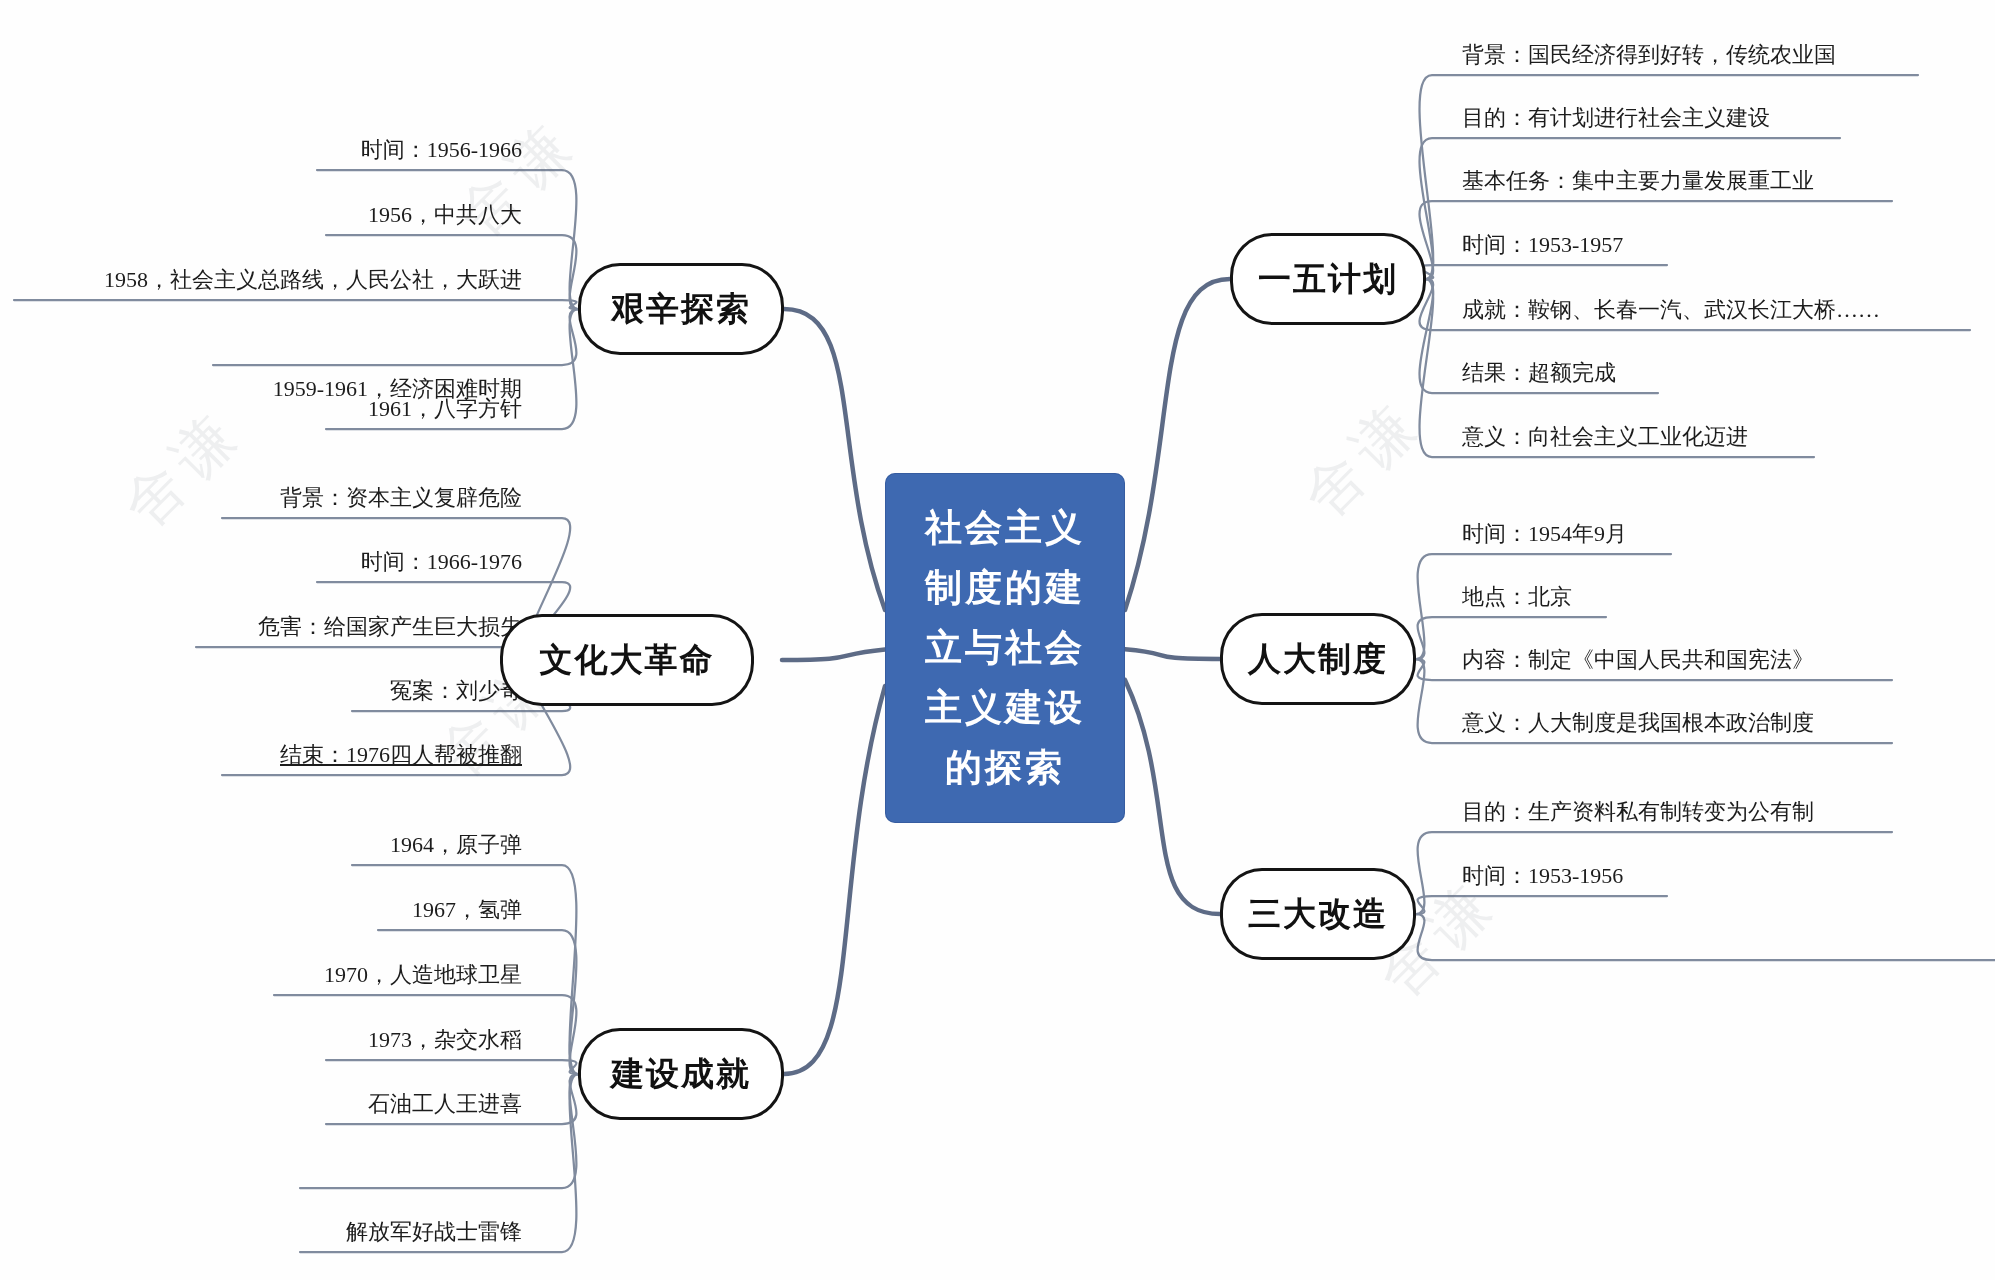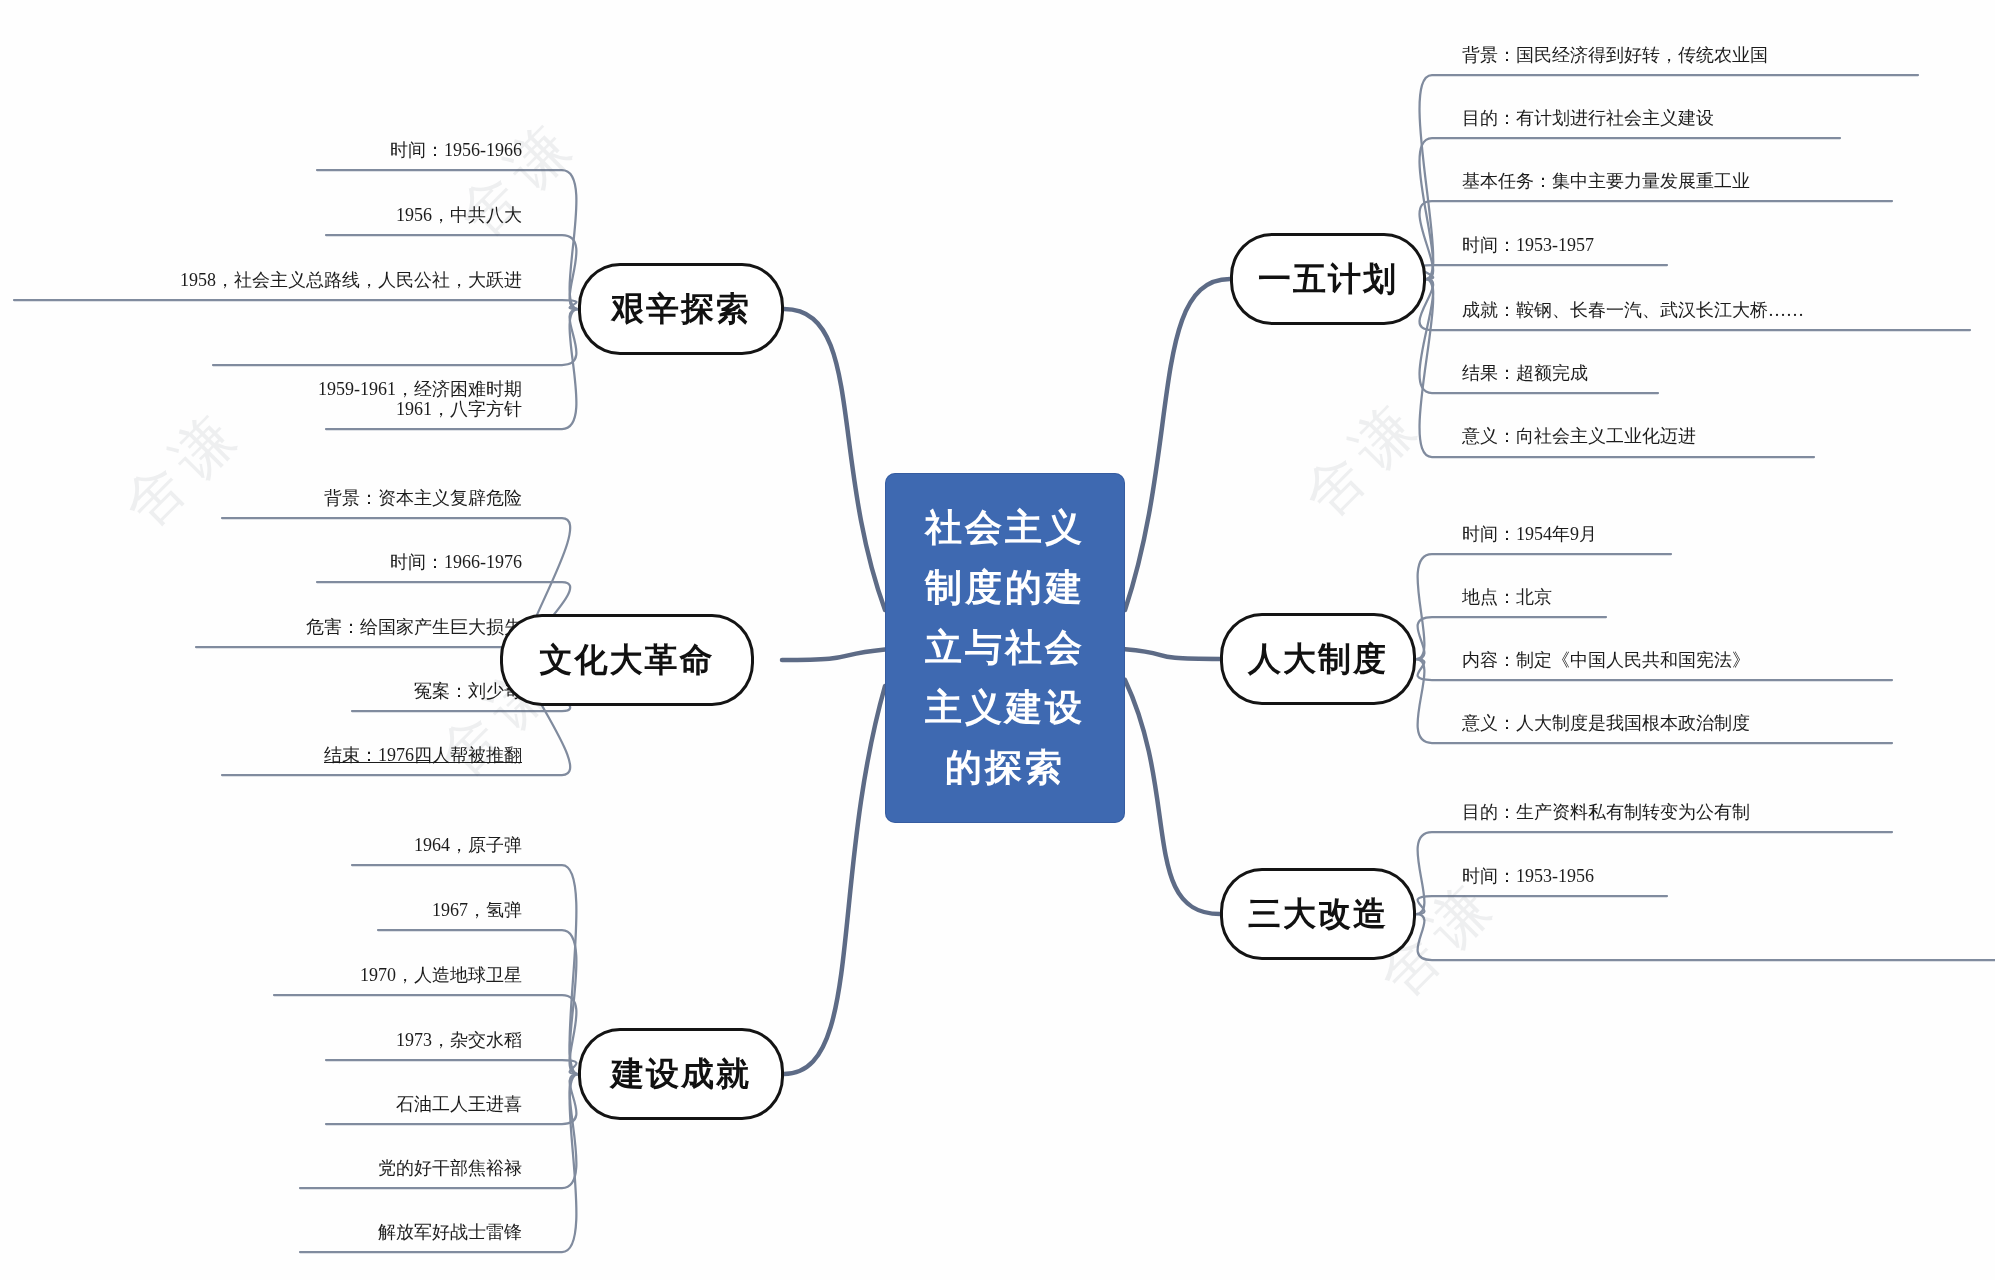--- a/index.html
+++ b/index.html
@@ -32,21 +32,21 @@
     box-shadow:0 0 0 1px rgba(40,70,130,.35) inset;
   }
   #center-title{
     width:178px;
     font-size:37px;line-height:1.62;font-weight:bold;
     color:#ffffff;letter-spacing:3px;text-align:center;
   }
   .leaf{
     position:absolute;
     height:40px;line-height:40px;
-    font-size:18px;color:#1c1c1c;
+    font-size:22px;color:#1c1c1c;
     white-space:nowrap;
     z-index:2;
   }
   .leaf-r{left:1432px;padding-left:30px;padding-right:14px;text-align:left;}
   .leaf-l{right:1433px;padding-right:40px;padding-left:14px;text-align:right;}
   .watermark{
     position:absolute;z-index:1;
     font-size:58px;letter-spacing:10px;
     color:rgba(100,105,120,0.10);
     transform:rotate(-45deg);
@@ -127,21 +127,21 @@
   <div class="topic" style="left:578px;top:1028px;width:200px;height:86px;">
     <span class="tlabel">建设成就</span>
   </div>
 
   <div class="leaf leaf-r" style="top:35px;">背景：国民经济得到好转，传统农业国</div>
   <div class="leaf leaf-r" style="top:98px;">目的：有计划进行社会主义建设</div>
   <div class="leaf leaf-r" style="top:161px;">基本任务：集中主要力量发展重工业</div>
   <div class="leaf leaf-r" style="top:225px;">时间：1953-1957</div>
   <div class="leaf leaf-r" style="top:290px;">成就：鞍钢、长春一汽、武汉长江大桥……</div>
   <div class="leaf leaf-r" style="top:353px;">结果：超额完成</div>
-  <div class="leaf leaf-r" style="top:417px;font-family:Liberation Mono, monospace;">意义：向社会主义工业化迈进</div>
+  <div class="leaf leaf-r" style="top:417px;">意义：向社会主义工业化迈进</div>
 
   <div class="leaf leaf-r" style="top:514px;">时间：1954年9月</div>
   <div class="leaf leaf-r" style="top:577px;">地点：北京</div>
   <div class="leaf leaf-r" style="top:703px;">意义：人大制度是我国根本政治制度</div>
   <div class="leaf leaf-r" style="top:640px;">内容：制定《中国人民共和国宪法》</div>
 
   <div class="leaf leaf-r" style="top:792px;">目的：生产资料私有制转变为公有制</div>
   <div class="leaf leaf-r" style="top:856px;">时间：1953-1956</div>
 
   <div class="leaf leaf-l" style="top:130px;">时间：1956-1966</div>
@@ -154,15 +154,14 @@
   <div class="leaf leaf-l" style="top:542px;">时间：1966-1976</div>
   <div class="leaf leaf-l" style="top:607px;">危害：给国家产生巨大损失</div>
   <div class="leaf leaf-l" style="top:671px;">冤案：刘少奇</div>
   <div class="leaf leaf-l" style="top:735px;text-decoration:underline;">结束：1976四人帮被推翻</div>
 
   <div class="leaf leaf-l" style="top:825px;">1964，原子弹</div>
   <div class="leaf leaf-l" style="top:890px;">1967，氢弹</div>
   <div class="leaf leaf-l" style="top:955px;">1970，人造地球卫星</div>
   <div class="leaf leaf-l" style="top:1020px;">1973，杂交水稻</div>
   <div class="leaf leaf-l" style="top:1084px;">石油工人王进喜</div>
-  <div class="leaf leaf-l" style="top:1148px;">党的好干部焦裕禄</div>
   <div class="leaf leaf-l" style="top:1212px;">解放军好战士雷锋</div>
 </div>
 
 </body></html>

